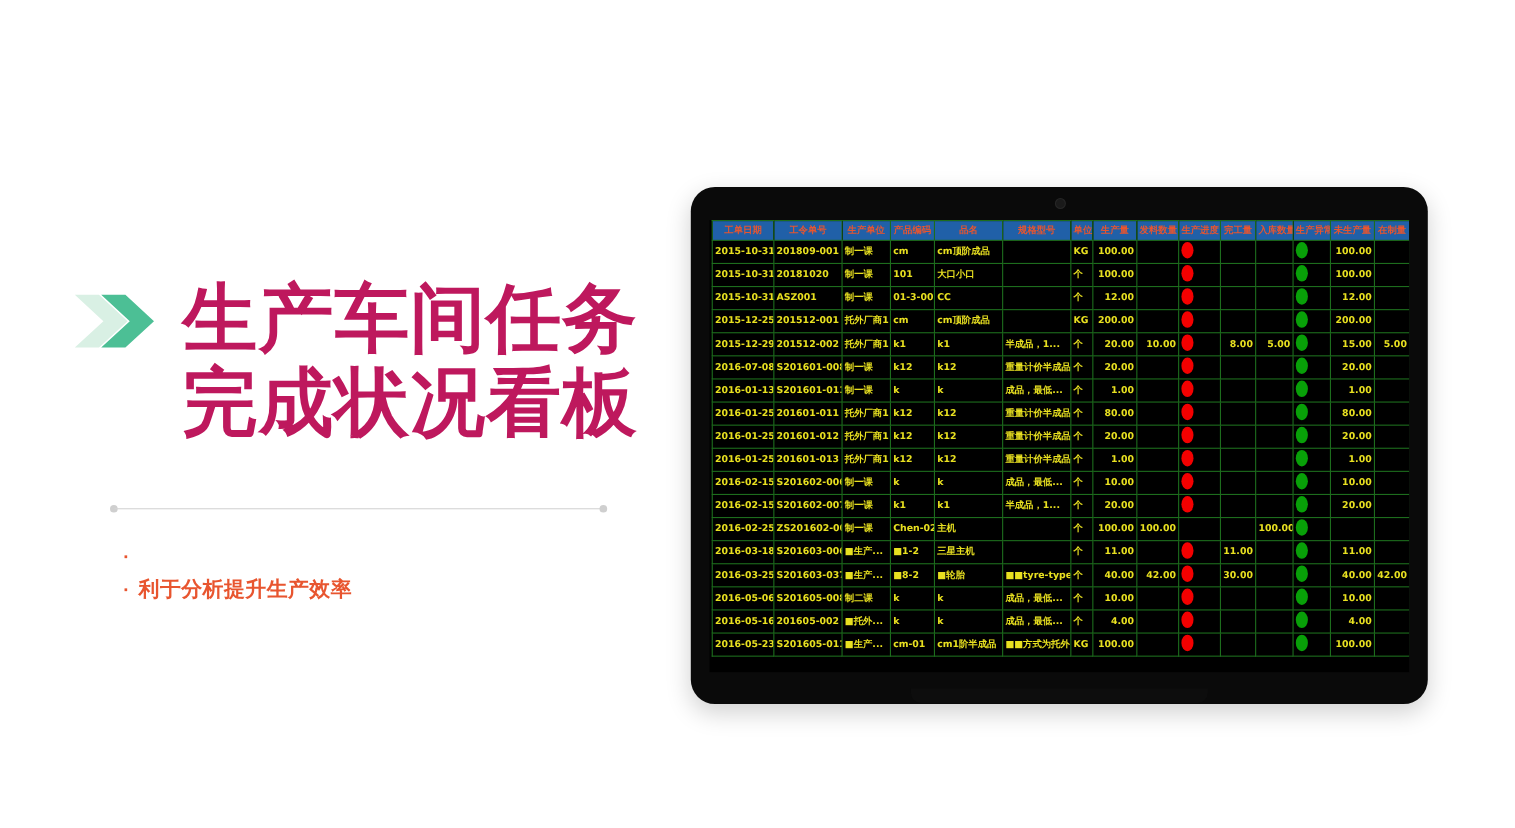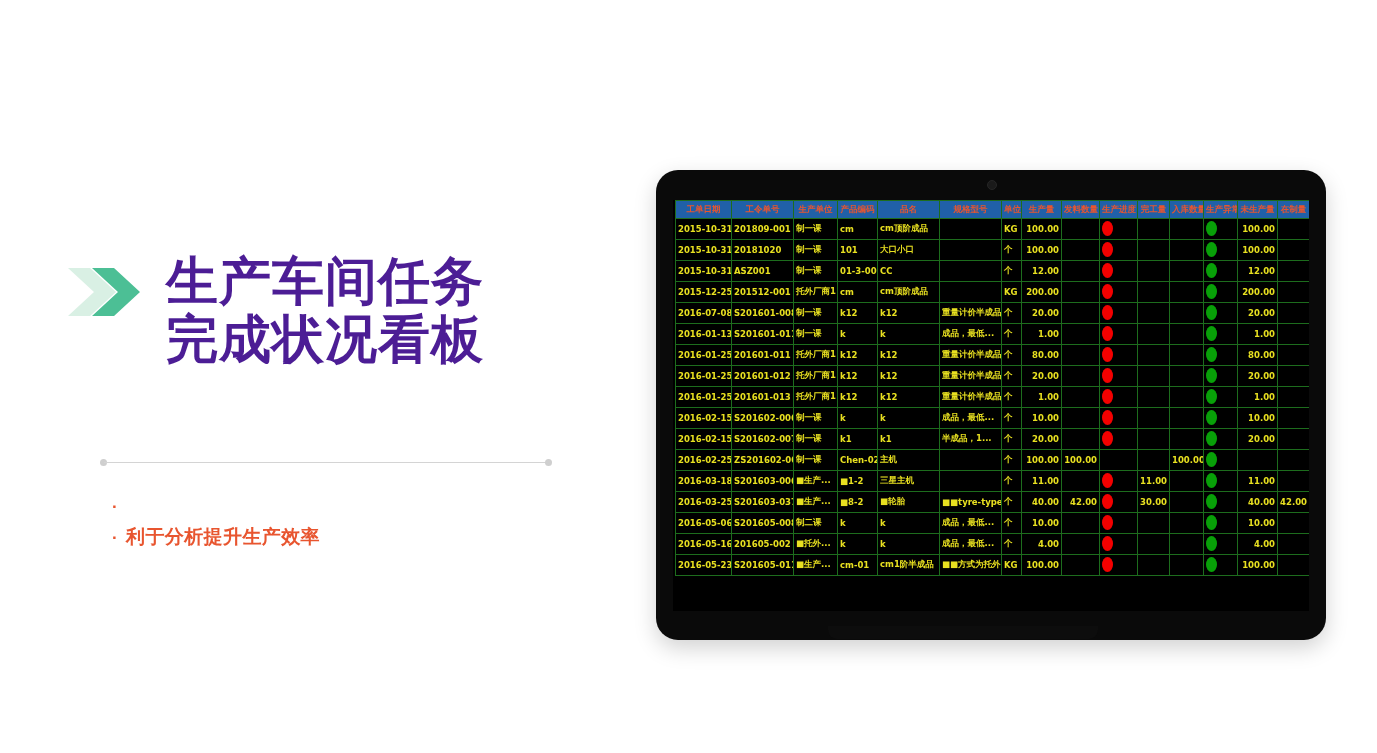--- a/index.html
+++ b/index.html
@@ -30,22 +30,22 @@
     top: 264px;
     width: 72px;
     height: 56px;
   }
 
   #headline {
     position: absolute;
     left: 166px;
     top: 252px;
     width: 430px;
-    color: #4c1d95;
-    font-size: 52px;
+    color: #be185d;
+    font-size: 68px;
     font-weight: bold;
     line-height: 1.12;
     letter-spacing: 1px;
     white-space: pre-line;
   }
 
   #divider {
     position: absolute;
     left: 100px;
     top: 459px;
@@ -103,21 +103,20 @@
   }
   #monitor-body {
     position: absolute;
     left: 0;
     top: 0;
     width: 670px;
     height: 470px;
     background: #0a0a0a;
     border-radius: 22px;
     box-shadow: 0 8px 22px rgba(0,0,0,0.18);
-    margin-left: 28px;
   }
   #camera-dot {
     position: absolute;
     left: 50%;
     top: 10px;
     margin-left: -4px;
     width: 8px;
     height: 8px;
     border-radius: 50%;
     background: #1a1a1a;
@@ -326,20 +325,37 @@
               <td class="num">200.00</td>
               <td class="num"></td>
               <td class="ctr"><span class="led red"></span></td>
               <td class="num"></td>
               <td class="num"></td>
               <td class="ctr"><span class="led green"></span></td>
               <td class="num">200.00</td>
               <td class="num"></td>
             </tr>
             <tr>
+              <td class="txt">2015-12-29</td>
+              <td class="txt">201512-002</td>
+              <td class="txt">托外厂商1</td>
+              <td class="txt">k1</td>
+              <td class="txt">k1</td>
+              <td class="txt">半成品，1...</td>
+              <td class="ctr">个</td>
+              <td class="num">20.00</td>
+              <td class="num">10.00</td>
+              <td class="ctr"><span class="led red"></span></td>
+              <td class="num">8.00</td>
+              <td class="num">5.00</td>
+              <td class="ctr"><span class="led green"></span></td>
+              <td class="num">15.00</td>
+              <td class="num">5.00</td>
+            </tr>
+            <tr>
               <td class="txt">2016-07-08</td>
               <td class="txt">S201601-008</td>
               <td class="txt">制一课</td>
               <td class="txt">k12</td>
               <td class="txt">k12</td>
               <td class="txt">重量计价半成品</td>
               <td class="ctr">个</td>
               <td class="num">20.00</td>
               <td class="num"></td>
               <td class="ctr"><span class="led red"></span></td>

